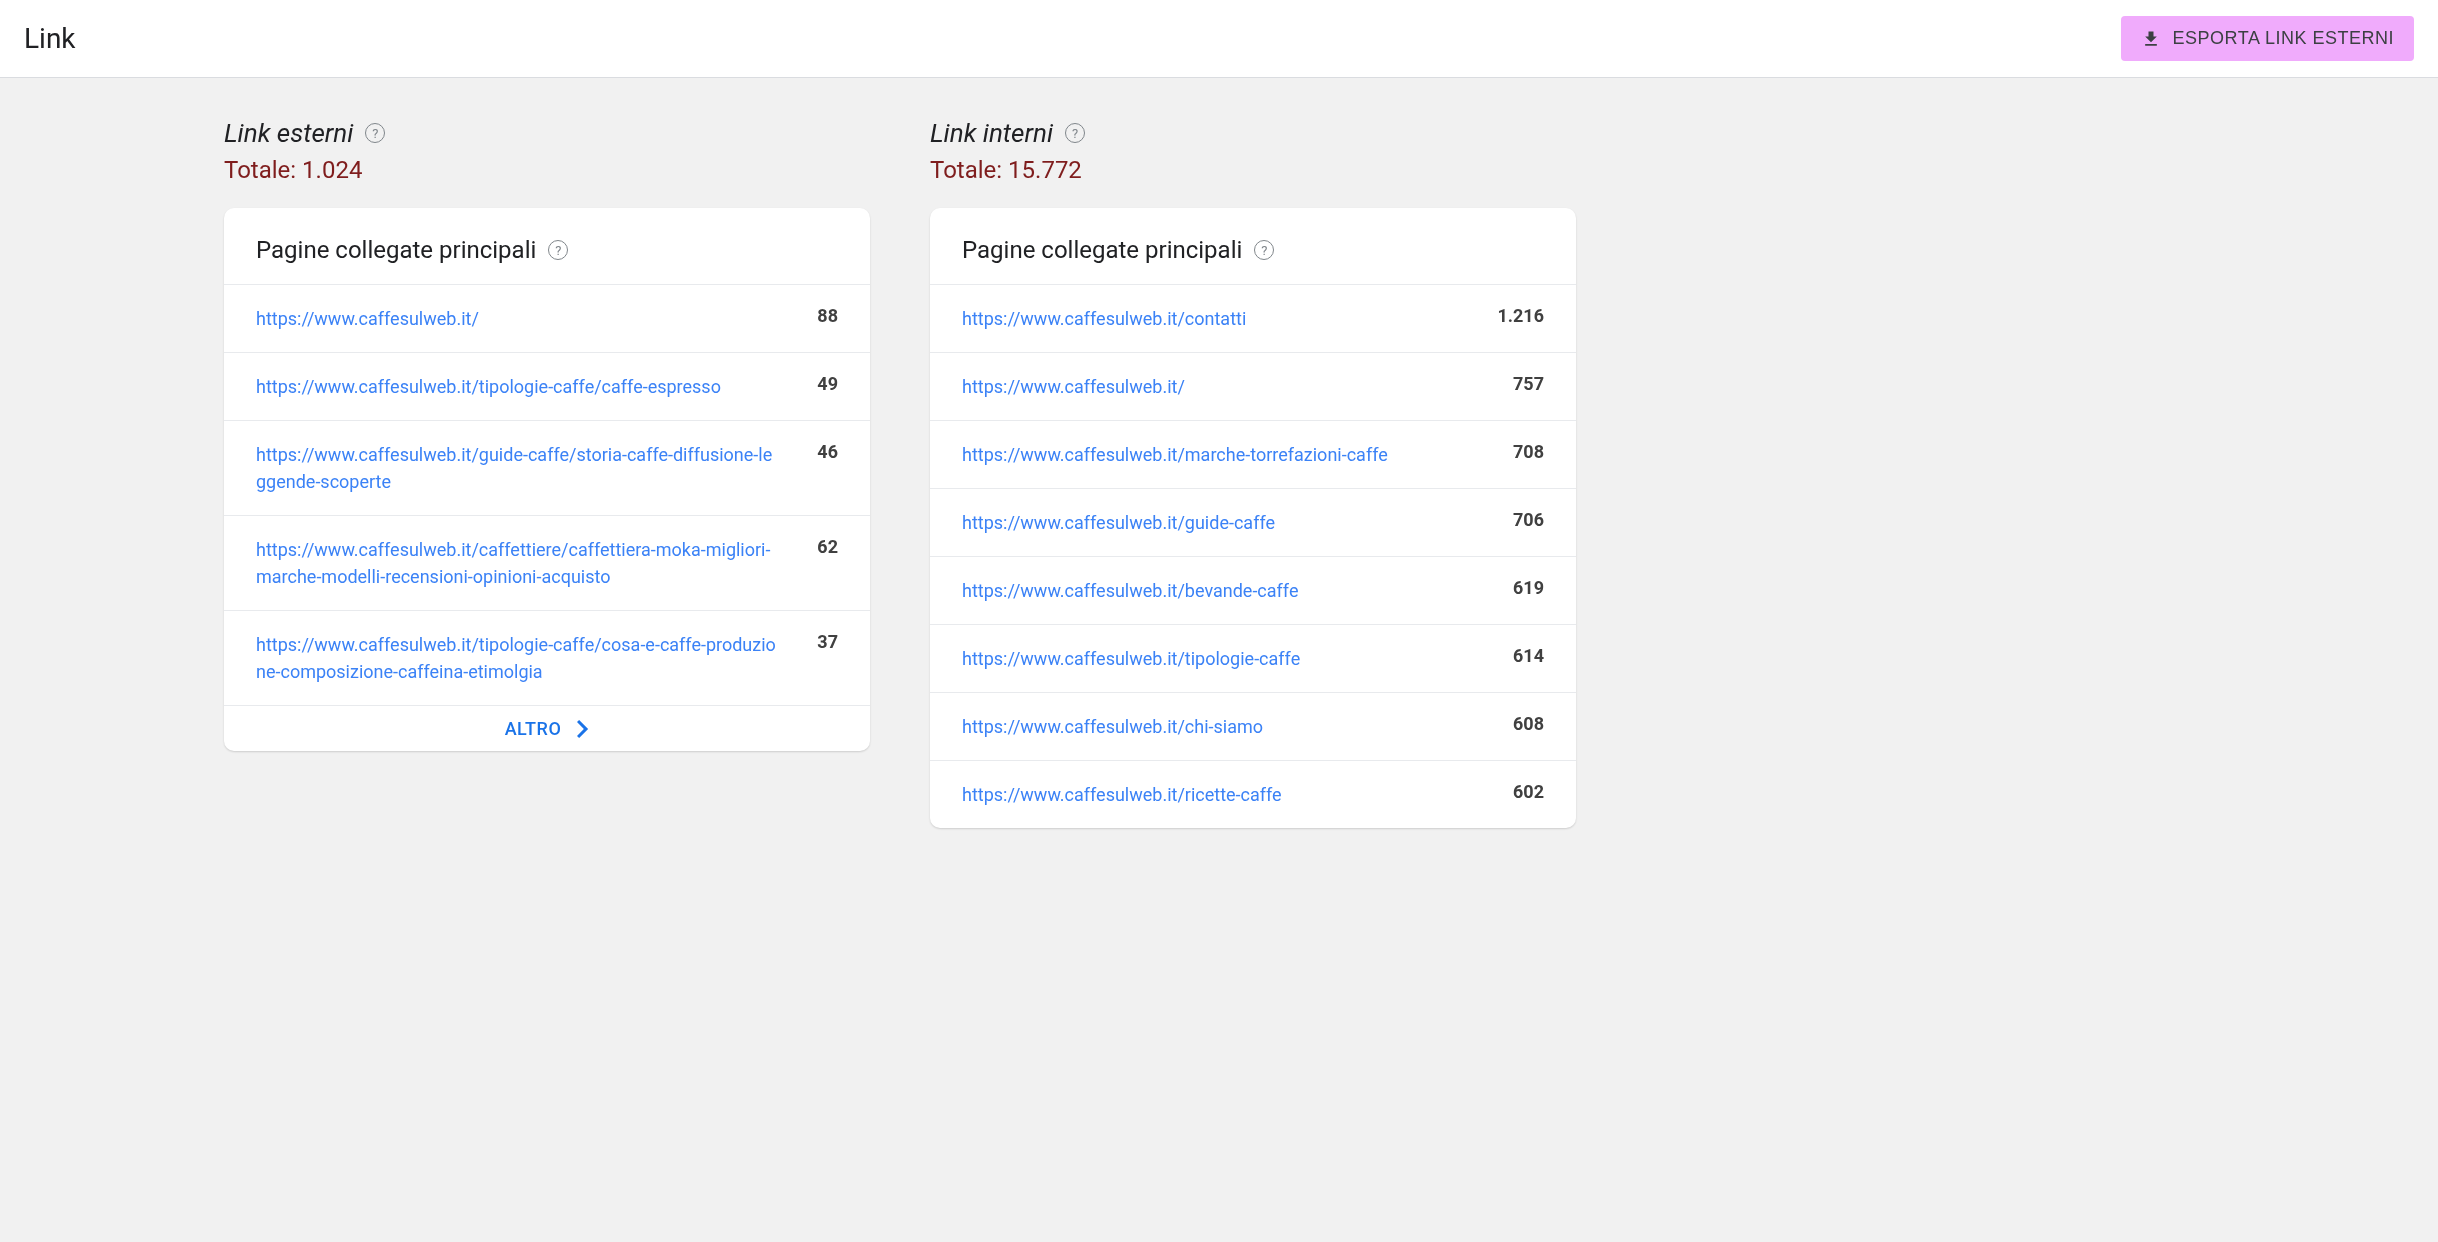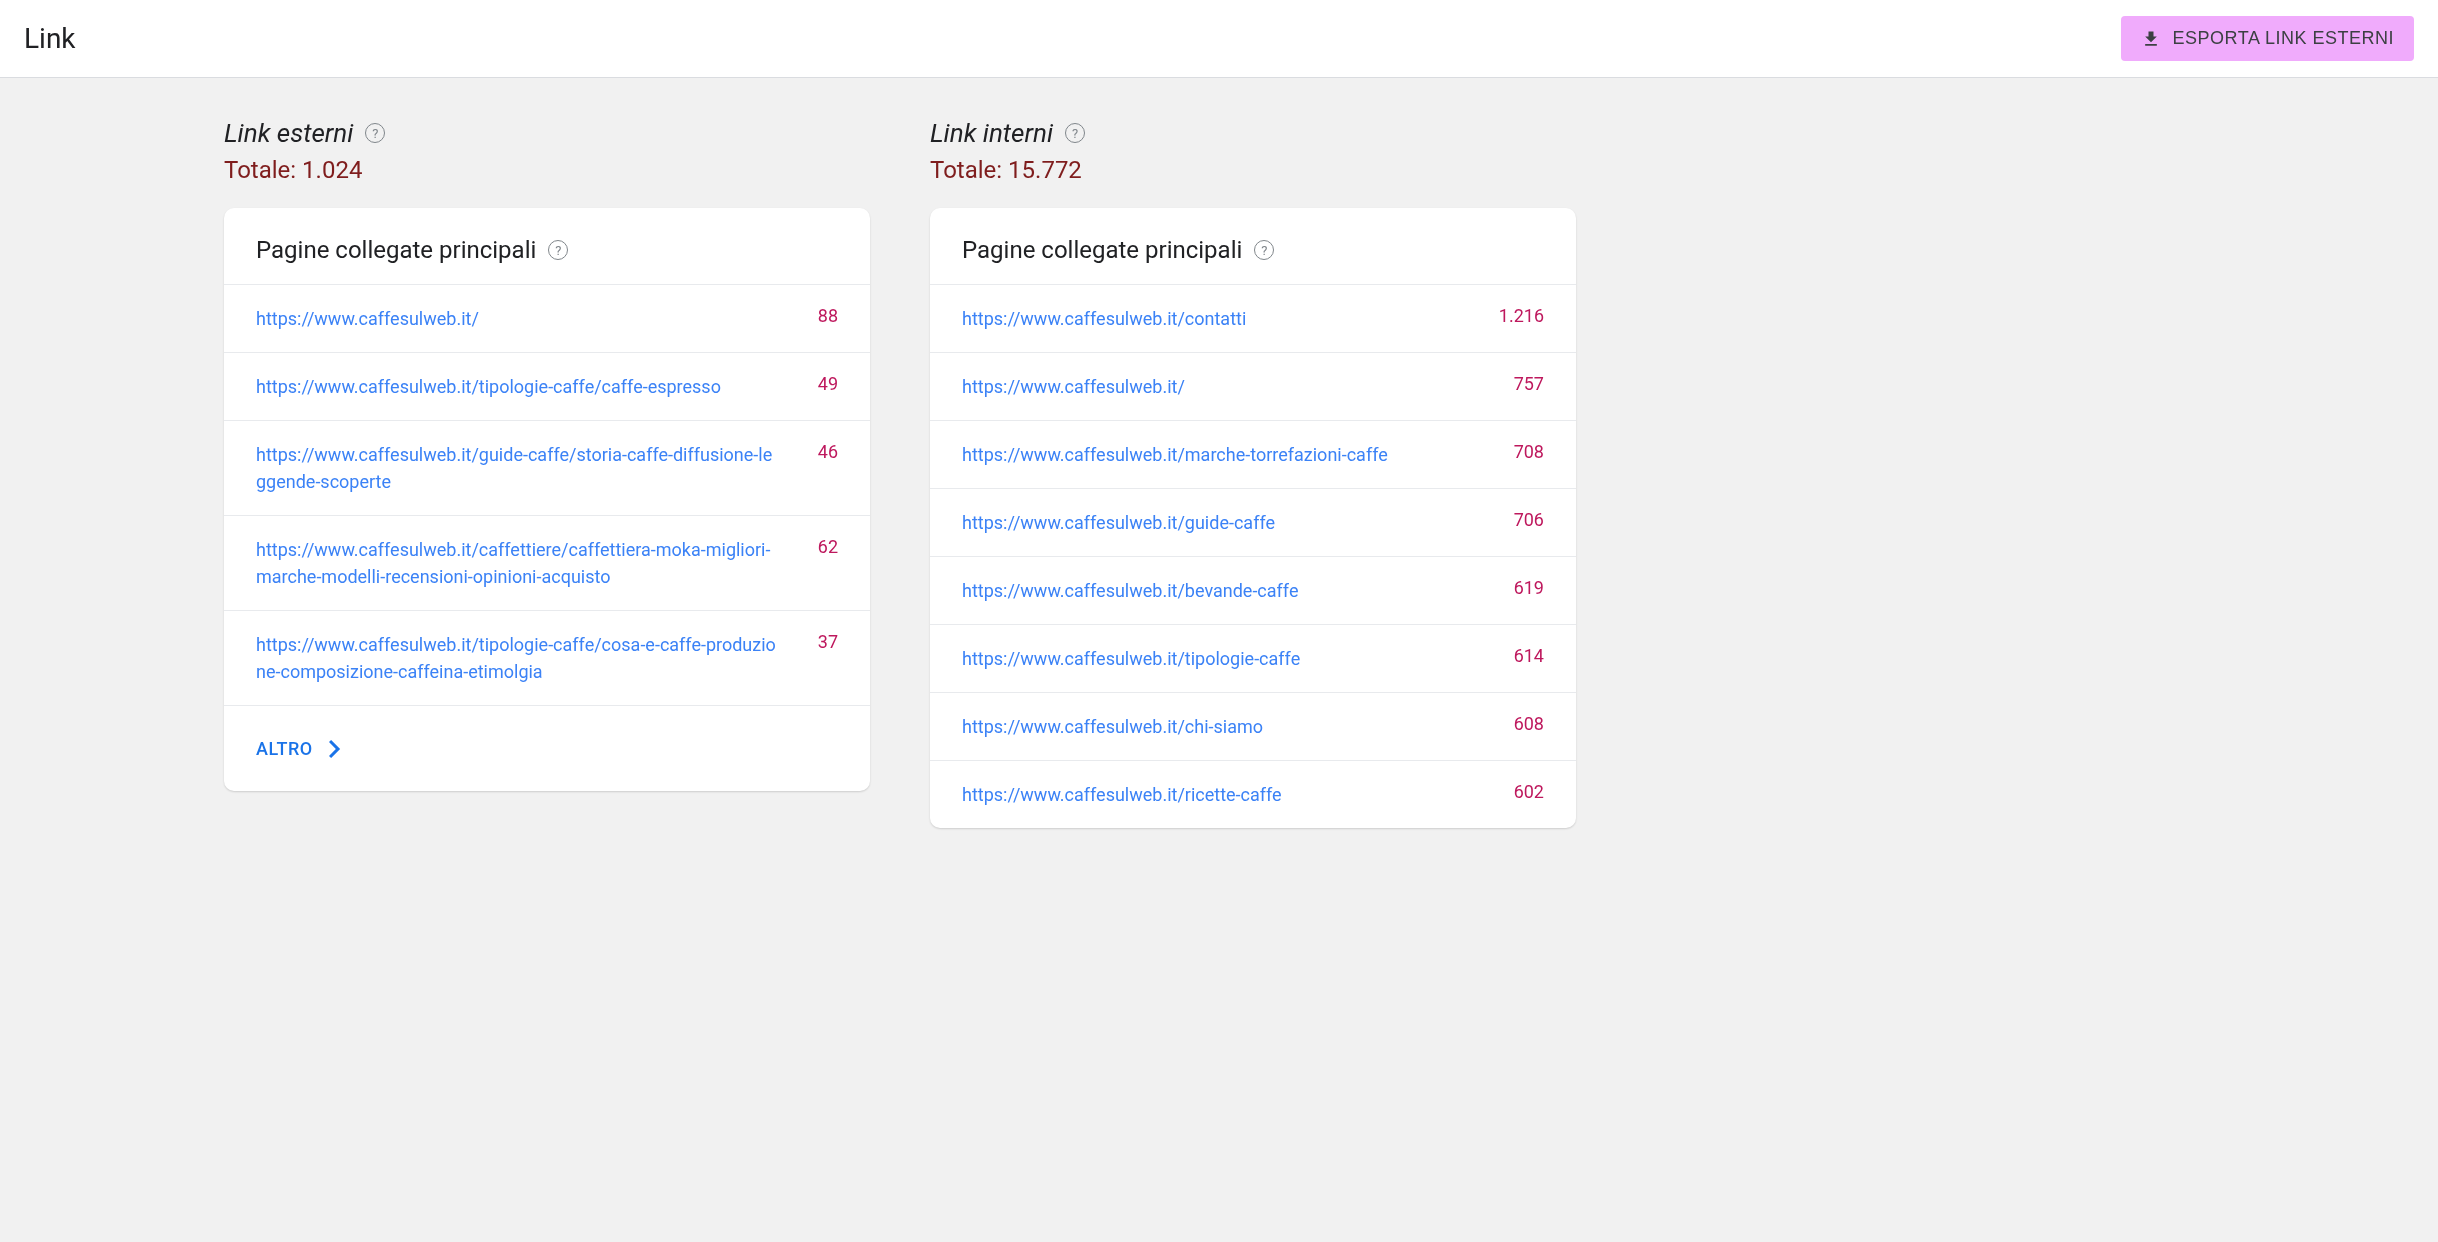--- a/index.html
+++ b/index.html
@@ -114,29 +114,30 @@
     .link-url {
       font-size: 18px;
       color: #3b82f6;
       word-break: break-all;
       flex: 1;
       padding-right: 40px;
       line-height: 1.5;
     }
     .link-count {
       font-size: 18px;
-      color: #be185d;
+      color: #404040;
       white-space: nowrap;
       font-variant-numeric: tabular-nums;
+      font-weight: bold;
     }
     .card-footer {
       border-top: 1px solid #e8eaed;
-      padding: 32px 32px;
-      display: flex;
-      justify-content: flex-start;
+      padding: 12px 32px;
+      display: flex;
+      justify-content: center;
       align-items: center;
     }
     .more-link {
       color: #1a73e8;
       font-size: 18px;
       font-weight: 500;
       letter-spacing: 0.5px;
       text-decoration: none;
       display: flex;
       align-items: center;

